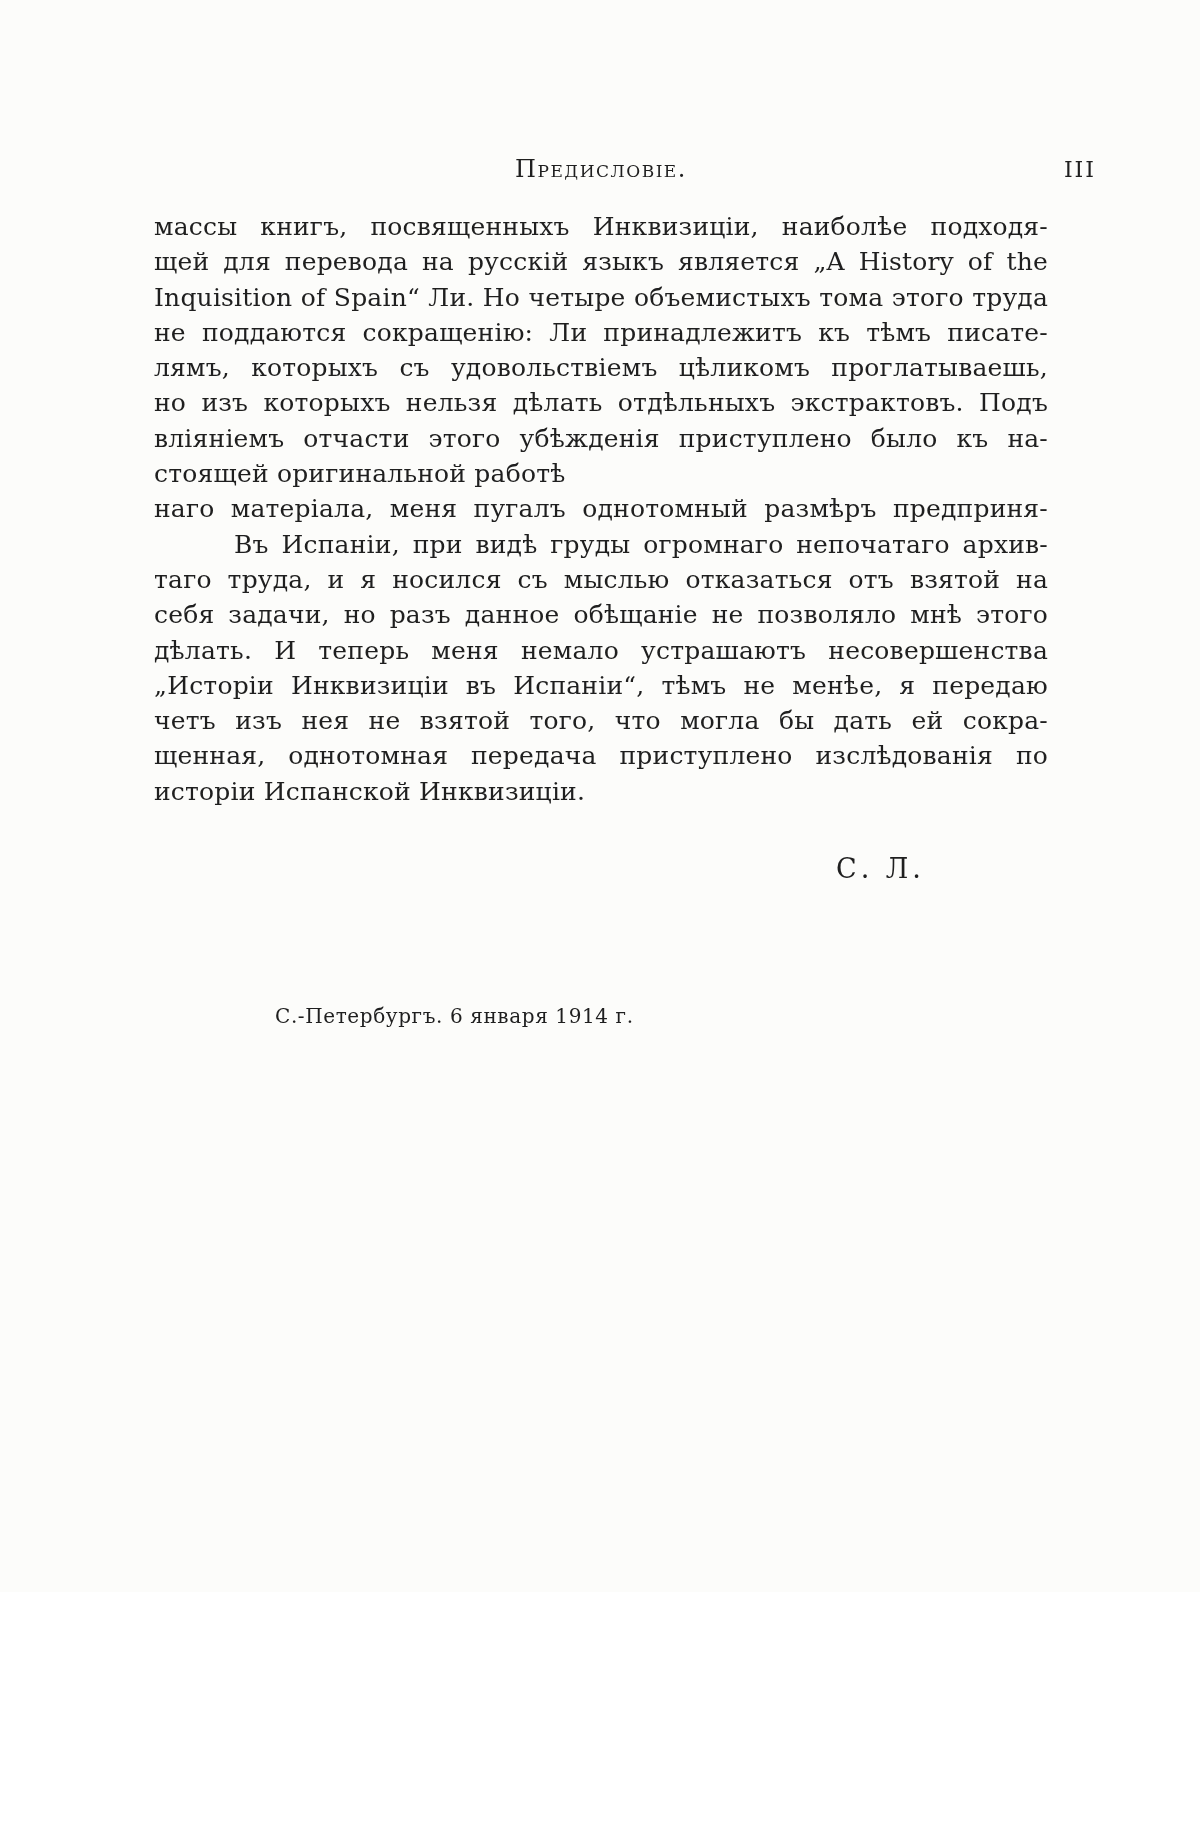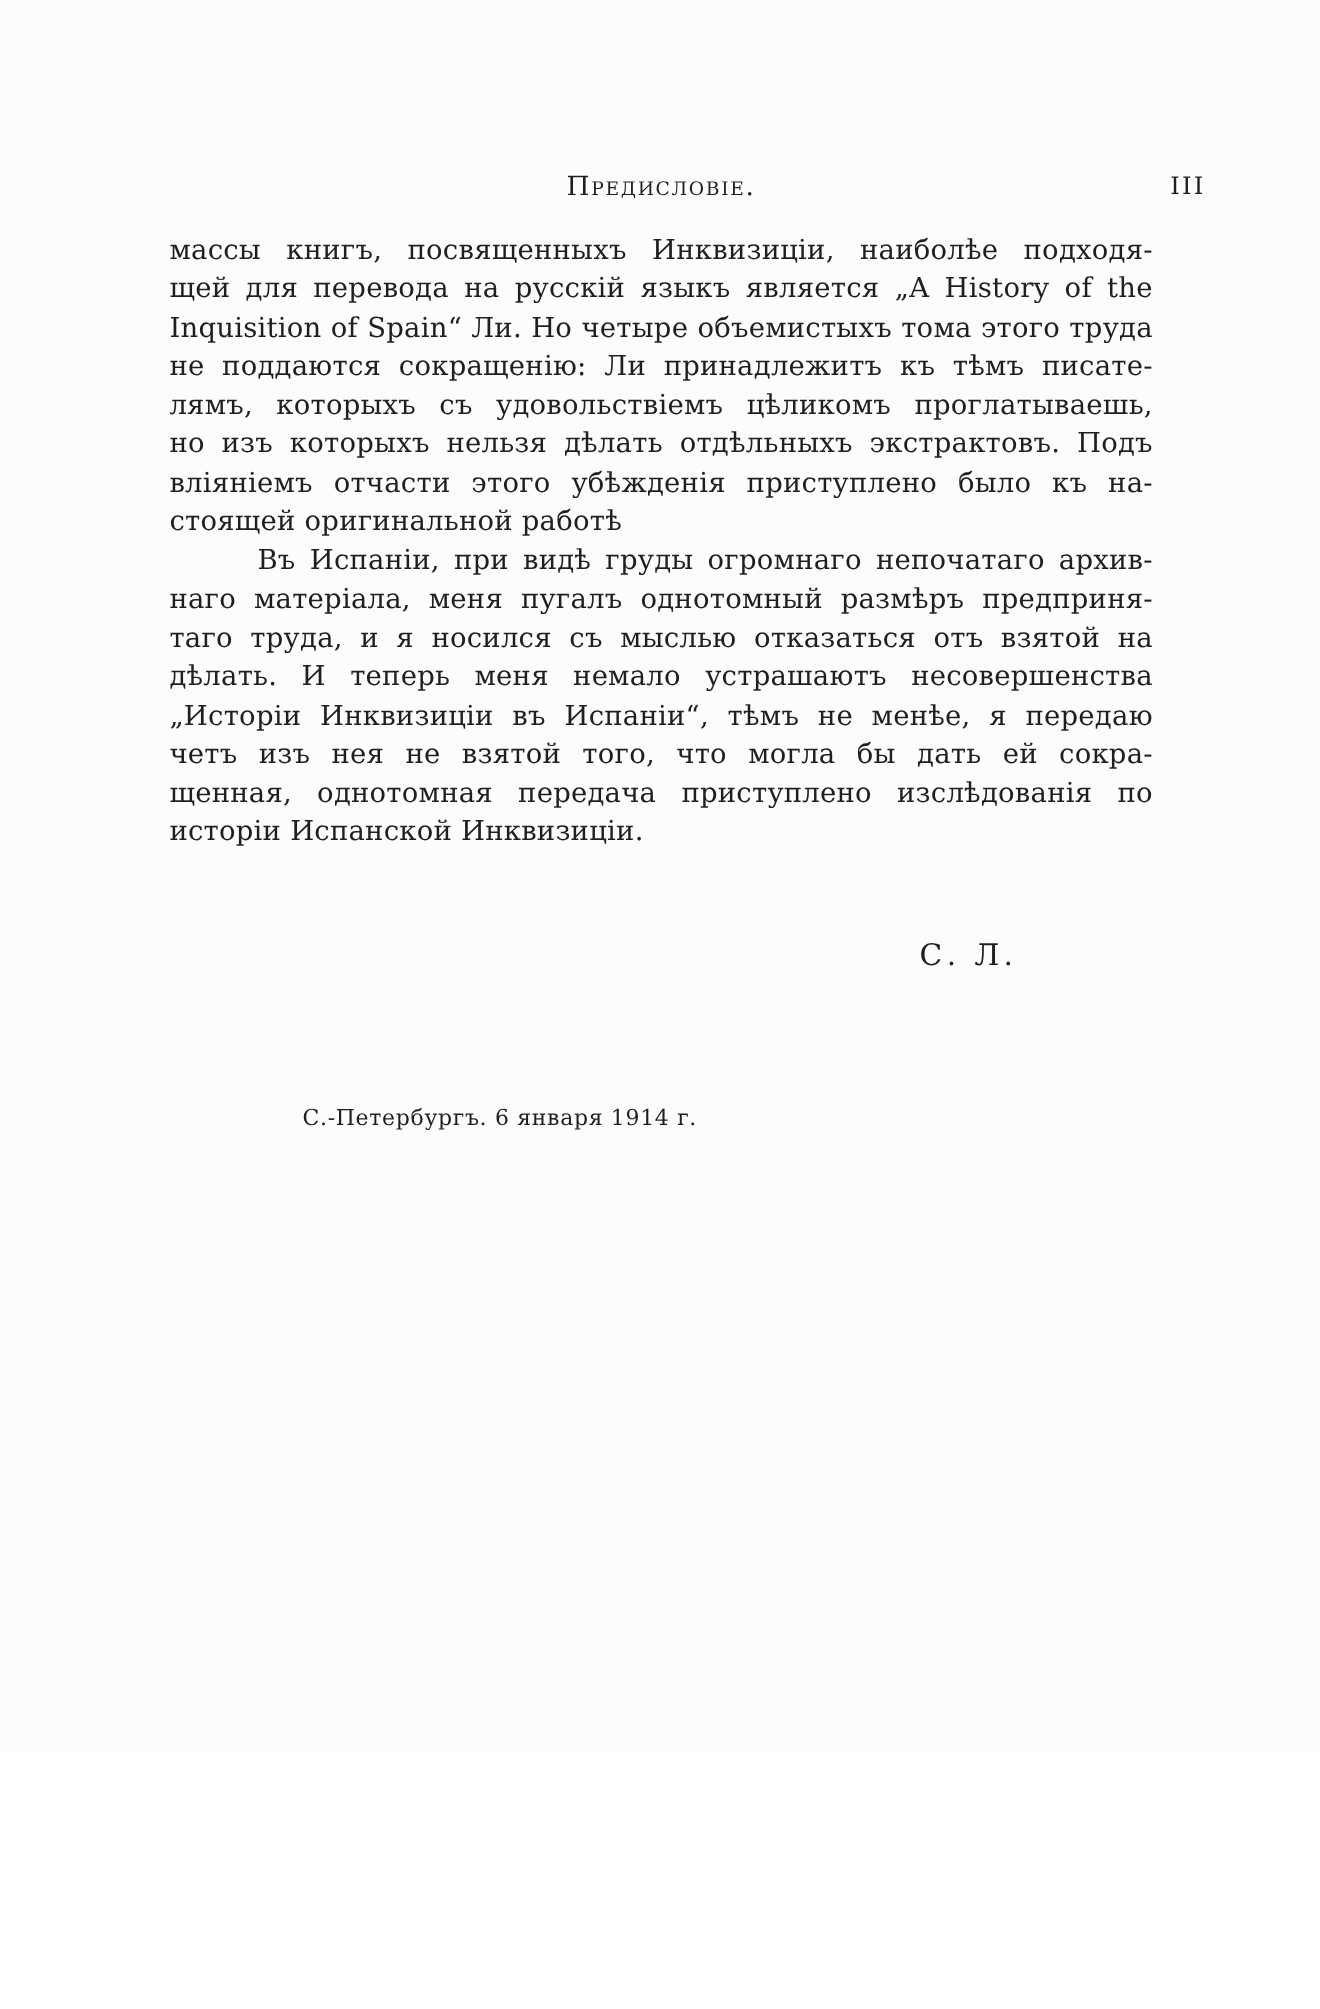--- a/index.html
+++ b/index.html
@@ -76,23 +76,24 @@
 
   <div class="body-text">
     <div class="line">массы книгъ, посвященныхъ Инквизиціи, наиболѣе подходя-</div>
     <div class="line">щей для перевода на русскій языкъ является „A History of the</div>
     <div class="line">Inquisition of Spain“ Ли. Но четыре объемистыхъ тома этого труда</div>
     <div class="line">не поддаются сокращенію: Ли принадлежитъ къ тѣмъ писате-</div>
     <div class="line">лямъ, которыхъ съ удовольствіемъ цѣликомъ проглатываешь,</div>
     <div class="line">но изъ которыхъ нельзя дѣлать отдѣльныхъ экстрактовъ. Подъ</div>
     <div class="line">вліяніемъ отчасти этого убѣжденія приступлено было къ на-</div>
     <div class="line end">стоящей оригинальной работѣ</div>
+    <div class="line">наго матеріала, меня пугалъ однотомный размѣръ предприня-</div>
     <div class="line indent">Въ Испаніи, при видѣ груды огромнаго непочатаго архив-</div>
-    <div class="line">наго матеріала, меня пугалъ однотомный размѣръ предприня-</div>
     <div class="line">таго труда, и я носился съ мыслью отказаться отъ взятой на</div>
+    <div class="line">себя задачи, но разъ данное обѣщаніе не позволяло мнѣ этого</div>
     <div class="line">дѣлать. И теперь меня немало устрашаютъ несовершенства</div>
     <div class="line">„Исторіи Инквизиціи въ Испаніи“, тѣмъ не менѣе, я передаю</div>
     <div class="line">четъ изъ нея не взятой того, что могла бы дать ей сокра-</div>
     <div class="line">щенная, однотомная передача приступлено изслѣдованія по</div>
     <div class="line end">исторіи Испанской Инквизиціи.</div>
   </div>
 
   <div class="signature">С. Л.</div>
 
   <div class="dateline">С.-Петербургъ. 6 января 1914 г.</div>

